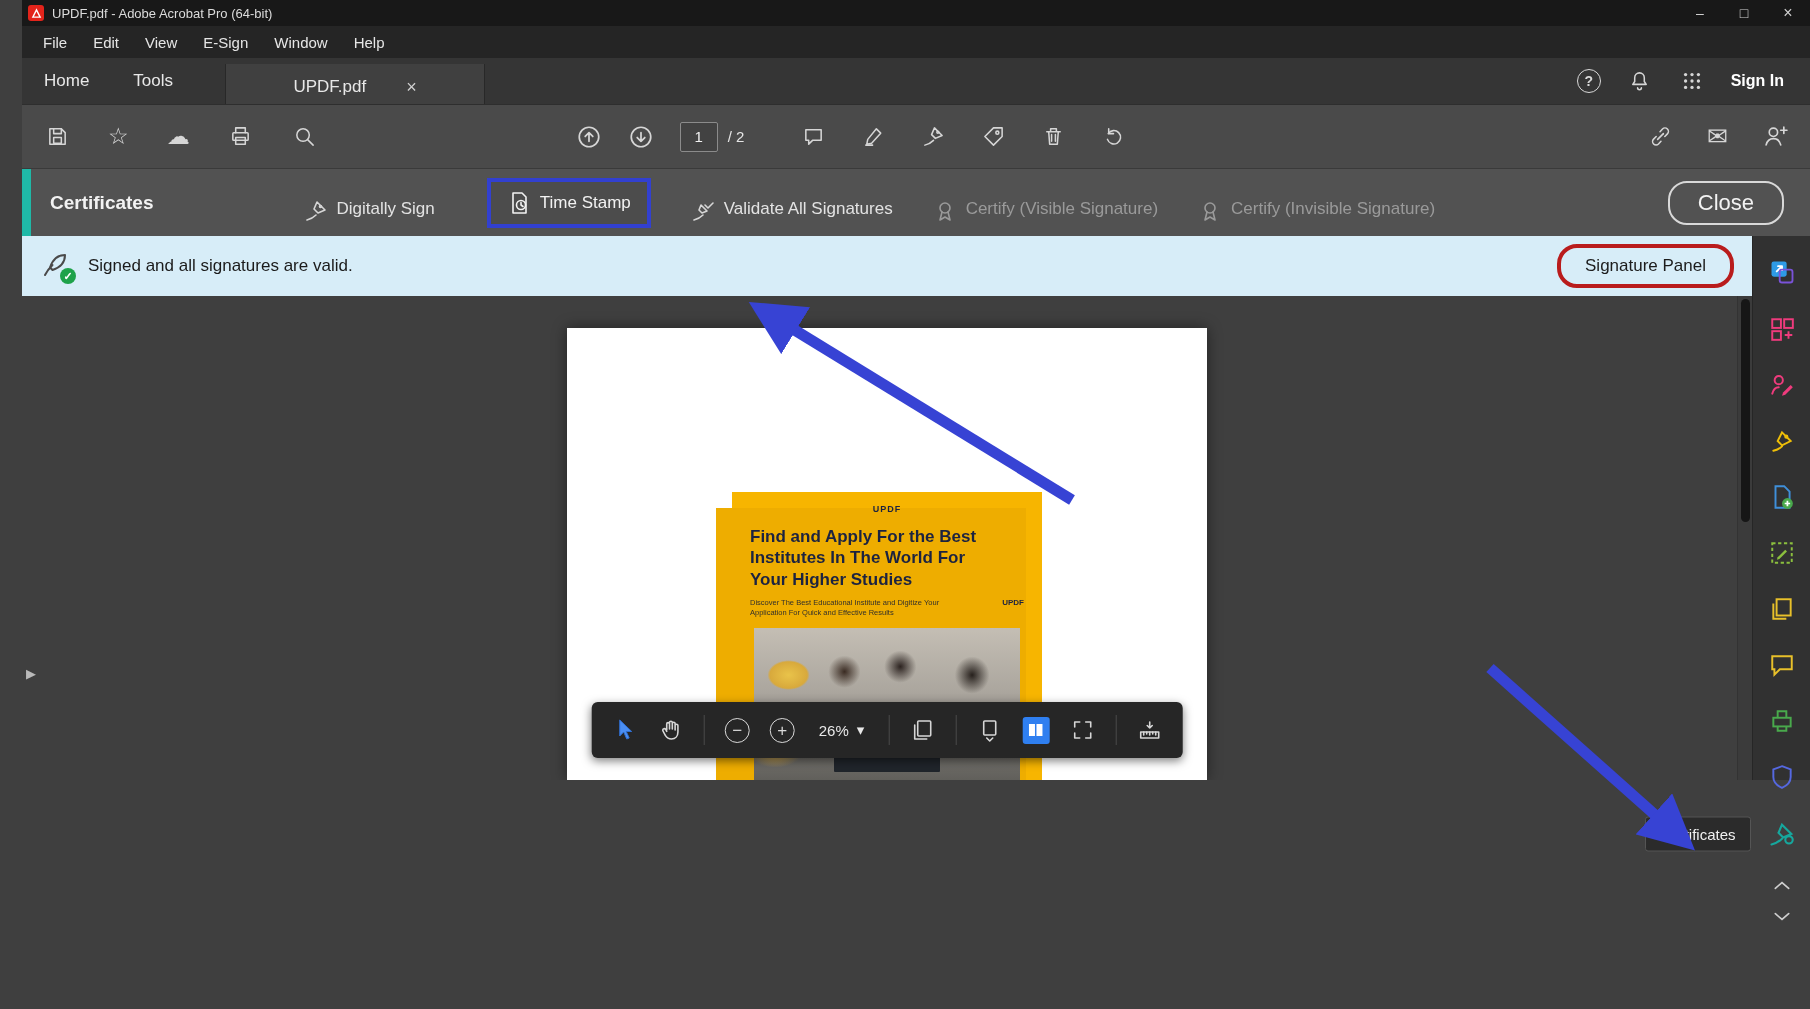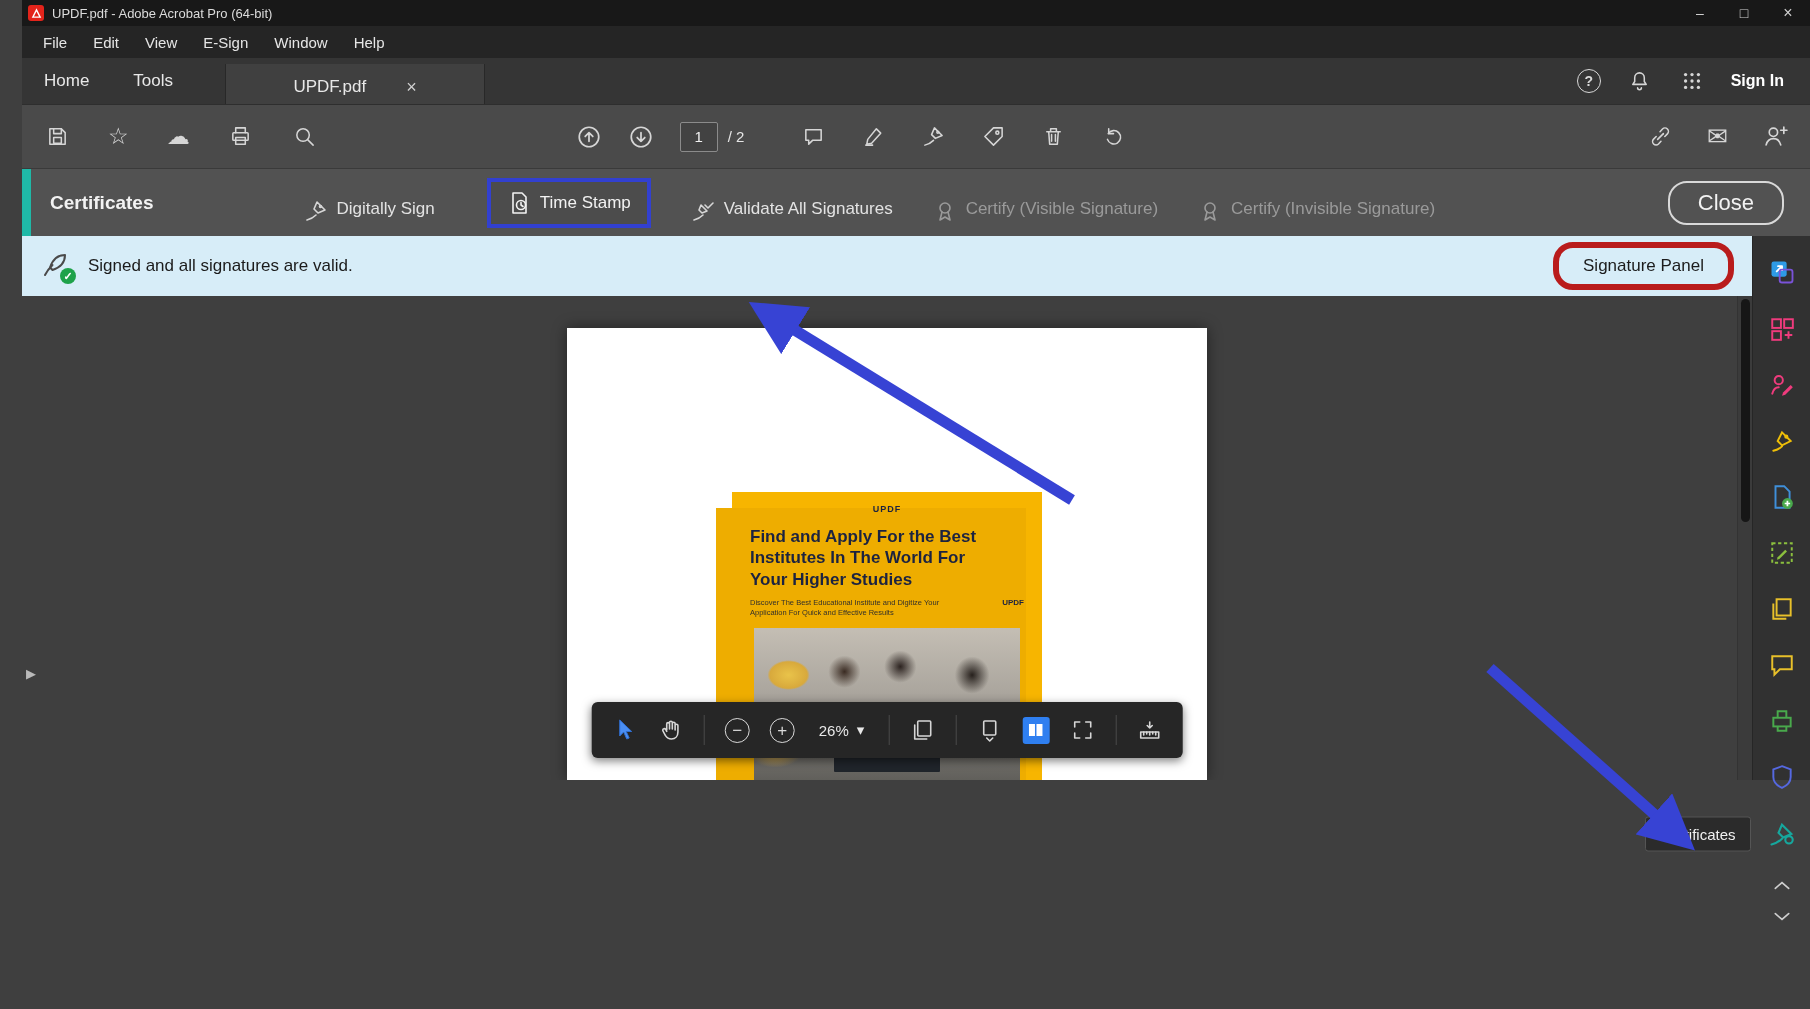--- a/index.html
+++ b/index.html
@@ -54,21 +54,21 @@
 
   
   .mainrow{flex:1;display:flex;min-height:0;}
   .content{flex:1;display:flex;flex-direction:column;min-width:0;}
 
   
   .statusbar{height:60px;background:#d7edf8;display:flex;align-items:center;flex:0 0 auto;padding:0 18px;}
   .sig-ic{position:relative;width:32px;height:32px;margin-right:16px;}
   .sig-badge{position:absolute;right:-4px;bottom:-2px;width:16px;height:16px;border-radius:50%;background:#1ea24a;color:#fff;font-size:11px;display:flex;align-items:center;justify-content:center;font-weight:bold;}
   .status-msg{font-size:17px;color:#1b1b1b;}
-  .sigpanel-btn{margin-left:auto;border:6px solid #b91c1c;border-radius:20px;padding:8px 24px;font-size:17px;color:#1c1c1c;background:transparent;}
+  .sigpanel-btn{margin-left:auto;border:4px solid #b91c1c;border-radius:20px;padding:8px 24px;font-size:17px;color:#1c1c1c;background:transparent;}
 
   
   .docarea{flex:1;position:relative;background:#3f3f3f;min-height:0;overflow:hidden;}
   .expand-arrow{position:absolute;left:4px;top:370px;color:#b9b9b9;font-size:13px;}
   .pdfpage{position:absolute;top:0;bottom:0;left:50%;transform:translateX(-50%);width:640px;background:#ffffff;box-shadow:0 0 14px rgba(0,0,0,.45);margin-top:32px;}
   .scrolltrack{position:absolute;right:0;top:0;bottom:0;width:15px;background:#3b3b3b;border-left:1px solid #333;}
   .scrollthumb{position:absolute;top:3px;left:3px;width:9px;height:46%;background:#161616;border-radius:5px;}
 
   
   .flyer{position:relative;z-index:0;width:310px;margin:164px auto 0;height:338px;background:#f7b500;padding:12px 18px 14px;}

